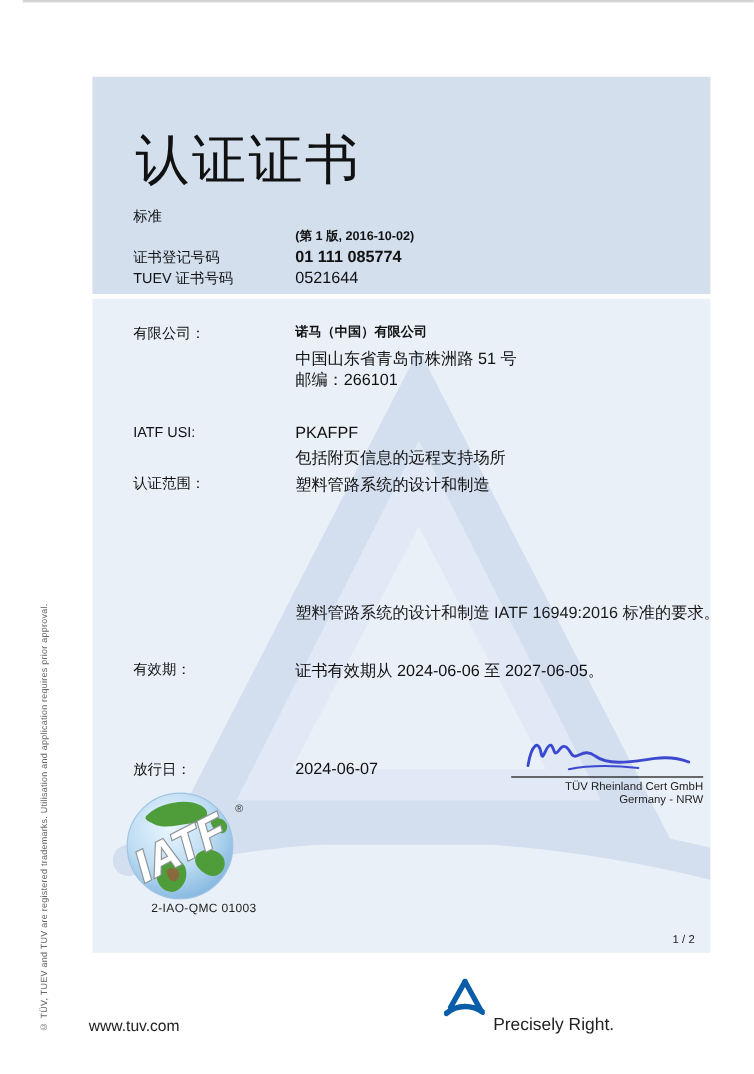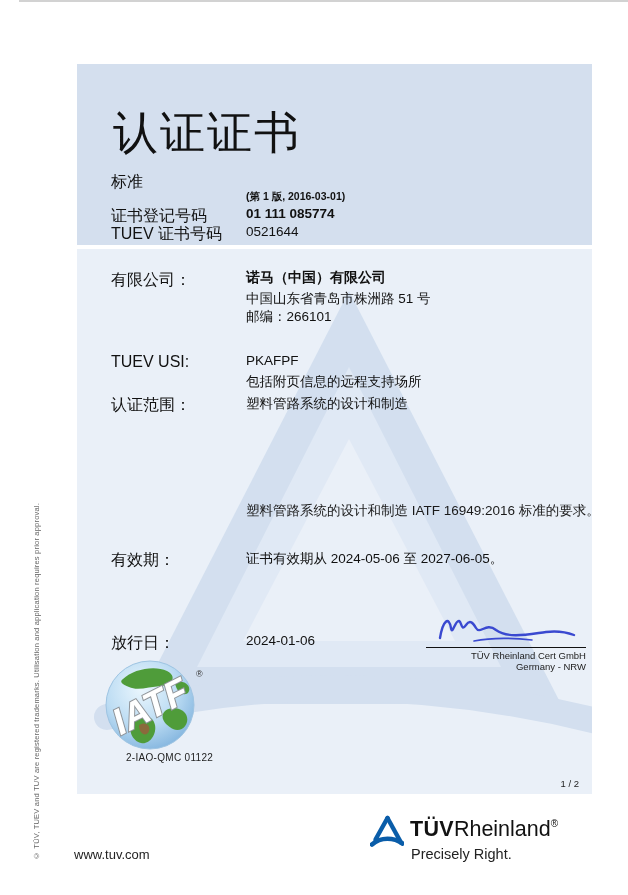--- a/index.html
+++ b/index.html
@@ -7,26 +7,26 @@
   body { font-family:"Liberation Sans","DejaVu Sans",sans-serif; color:#1a1a1a; }
   .page {
     position:relative; width:628px; height:895px; background:#ffffff;
     overflow:hidden; border-top:2px solid #d2d2d2;margin-left:19px;
   }
   .abs { position:absolute; }
   
   .band { left:58px; top:62px; width:515px; height:181px; background:#d4dfee; }
   .panel { left:58px; top:247px; width:515px; height:545px; background:#eaf0f8; overflow:hidden; }
   .cert-title { left:94px; top:101px; font-size:45px; letter-spacing:2px; font-weight:500; color:#111; }
-  .lbl { left:92px; font-size:16px; color:#111; white-space:nowrap; }
+  .lbl { left:92px; font-size:12px; color:#111; white-space:nowrap; }
   .val { left:227px; font-size:13.5px; color:#111; white-space:nowrap; }
   .b { font-weight:bold; }
   .std-name { font-size:19px; font-weight:bold; }
   .std-ed { font-size:10.5px; font-weight:bold; }
-  .holder-name { font-size:14px; font-weight:bold; }
+  .holder-name { font-size:11px; font-weight:bold; }
   .statement { left:227px; font-size:13.5px; white-space:nowrap; }
   .issuer { left:330px; width:237px; top:649px; text-align:right; font-size:9.5px; line-height:10.8px; color:#222; }
   .sig-line { left:407px; top:645px; width:160px; border-bottom:1.5px solid #111; height:0; }
   .page-num { left:470px; top:776px; width:90px; text-align:right; font-size:9.5px; color:#222; }
   .code-text { left:107px; top:750px; font-size:10px; color:#222; letter-spacing:0.3px; }
   .side-note {
     left:13px; top:588px; height:270px; font-size:7.5px; color:#666;
     writing-mode:vertical-rl; transform:rotate(180deg); white-space:nowrap; letter-spacing:0.2px;
   }
   .www { left:55px; top:845px; font-size:13px; color:#222; }
@@ -48,47 +48,47 @@
       <polygon points="272,42 484,455 60,455" fill="#d3dfef"></polygon>
       <polygon points="272,118 424,418 120,418" fill="#e0e9f5"></polygon>
       <polygon points="272,190 378,392 166,392" fill="#eaf0f8"></polygon>
       <path d="M 30 468 C 180 428, 350 430, 520 472" fill="none" stroke="#d3dfef" stroke-width="26" stroke-linecap="round"></path>
     </svg>
   </div>
 
   <div class="abs cert-title">认证证书</div>
 
   <div class="abs lbl" style="top:170px">标准</div>
-  <div class="abs val std-ed" style="top:188px">(第 1 版, 2016-03-01)</div>
+  <div class="abs val std-ed" style="top:188px">(第 1 版, 2016-10-02)</div>
 
   <div class="abs lbl" style="top:204px">证书登记号码</div>
   <div class="abs val b" style="top:204px">01 111 085774</div>
 
   <div class="abs lbl" style="top:222px">TUEV 证书号码</div>
   <div class="abs val" style="top:222px">0521644</div>
 
   <div class="abs lbl" style="top:268px">有限公司：</div>
   <div class="abs val holder-name" style="top:267px">诺马（中国）有限公司</div>
   <div class="abs val" style="top:288px">中国山东省青岛市株洲路 51 号</div>
   <div class="abs val" style="top:306px">邮编：266101</div>
 
-  <div class="abs lbl" style="top:351px">TUEV USI:</div>
+  <div class="abs lbl" style="top:351px">IATF USI:</div>
   <div class="abs val" style="top:351px">PKAFPF</div>
   <div class="abs val" style="top:371px">包括附页信息的远程支持场所</div>
 
   <div class="abs lbl" style="top:393px">认证范围：</div>
   <div class="abs val" style="top:393px">塑料管路系统的设计和制造</div>
 
   <div class="abs statement" style="top:500px">塑料管路系统的设计和制造 IATF 16949:2016 标准的要求。</div>
 
   <div class="abs lbl" style="top:548px">有效期：</div>
-  <div class="abs val" style="top:548px">证书有效期从 2024-05-06 至 2027-06-05。</div>
+  <div class="abs val" style="top:548px">证书有效期从 2024-06-06 至 2027-06-05。</div>
 
   <div class="abs lbl" style="top:631px">放行日：</div>
-  <div class="abs val" style="top:631px">2024-01-06</div>
+  <div class="abs val" style="top:631px">2024-06-07</div>
 
   <svg class="abs" style="left:415px; top:606px" width="150" height="44" viewBox="0 0 150 44" aria-hidden="true">
     <path d="M6 30 C9 12, 15 8, 17 20 C18.5 28, 21 12, 25 13 C28 14, 27 24, 32 17 C36 11, 39 15, 42 20 C46 27, 52 14, 62 22 C74 31, 96 26, 112 24 C124 22.5, 132 24, 140 27" fill="none" stroke="#3a49d0" stroke-width="2.4" stroke-linecap="round"></path>
     <path d="M40 33 C60 29, 80 30, 98 32" fill="none" stroke="#3a49d0" stroke-width="1.6" stroke-linecap="round"></path>
   </svg>
   <div class="abs sig-line"></div>
   <div class="abs issuer">
     <div>TÜV Rheinland Cert GmbH</div>
     <div>Germany - NRW</div>
   </div>
@@ -105,31 +105,28 @@
     <path d="M20 20 C30 10, 52 6, 64 12 C74 17, 70 26, 58 27 C46 28, 34 32, 26 28 C19 25, 16 23, 20 20 Z" fill="#4f9c3a"></path>
     <path d="M30 62 C38 54, 50 56, 52 66 C54 76, 46 86, 38 84 C29 82, 24 70, 30 62 Z" fill="#4f9c3a"></path>
     <path d="M36 66 C42 62, 48 66, 46 72 C44 78, 36 76, 36 66 Z" fill="#8a6a3c"></path>
     <path d="M62 52 C70 46, 82 50, 84 58 C86 66, 78 74, 70 70 C62 66, 56 58, 62 52 Z" fill="#4f9c3a"></path>
     <path d="M72 24 C80 20, 88 26, 86 32 C84 38, 74 36, 72 24 Z" fill="#4f9c3a"></path>
     <g transform="rotate(-27 47 47)">
       <text x="47" y="60" text-anchor="middle" font-family="Liberation Sans, DejaVu Sans, sans-serif" font-size="37" font-weight="bold" font-style="italic" fill="#ffffff" stroke="#8f9499" stroke-width="2" paint-order="stroke">IATF</text>
     </g>
     <text x="93" y="18" font-size="9" fill="#333">®</text>
   </svg>
-  <div class="abs code-text">2-IAO-QMC 01122</div>
+  <div class="abs code-text">2-IAO-QMC 01003</div>
 
   <div class="abs page-num">1 / 2</div>
 
   <div class="abs side-note">© TÜV, TUEV and TUV are registered trademarks. Utilisation and application requires prior approval.</div>
 
   <div class="abs www">www.tuv.com</div>
 
   <svg class="abs" style="left:351px; top:812px" width="34" height="34" viewBox="0 0 34 34" aria-hidden="true">
     <path d="M17.5 4 L31 28.5" fill="none" stroke="#0a5da9" stroke-width="4.4" stroke-linecap="round"></path>
     <path d="M17.5 4 L5.5 25.5" fill="none" stroke="#0a5da9" stroke-width="4.4" stroke-linecap="round"></path>
     <path d="M2 30.5 C 11 22.5, 24 23.5, 32.5 29.5" fill="none" stroke="#0a5da9" stroke-width="4.6" stroke-linecap="round"></path>
   </svg>
-  <div class="abs brand">
-    <span class="bold">TÜV</span><span>Rheinland</span><span class="reg">®</span>
-  </div>
   <div class="abs tagline">Precisely Right.</div>
 
 </div>
 
 </body></html>

